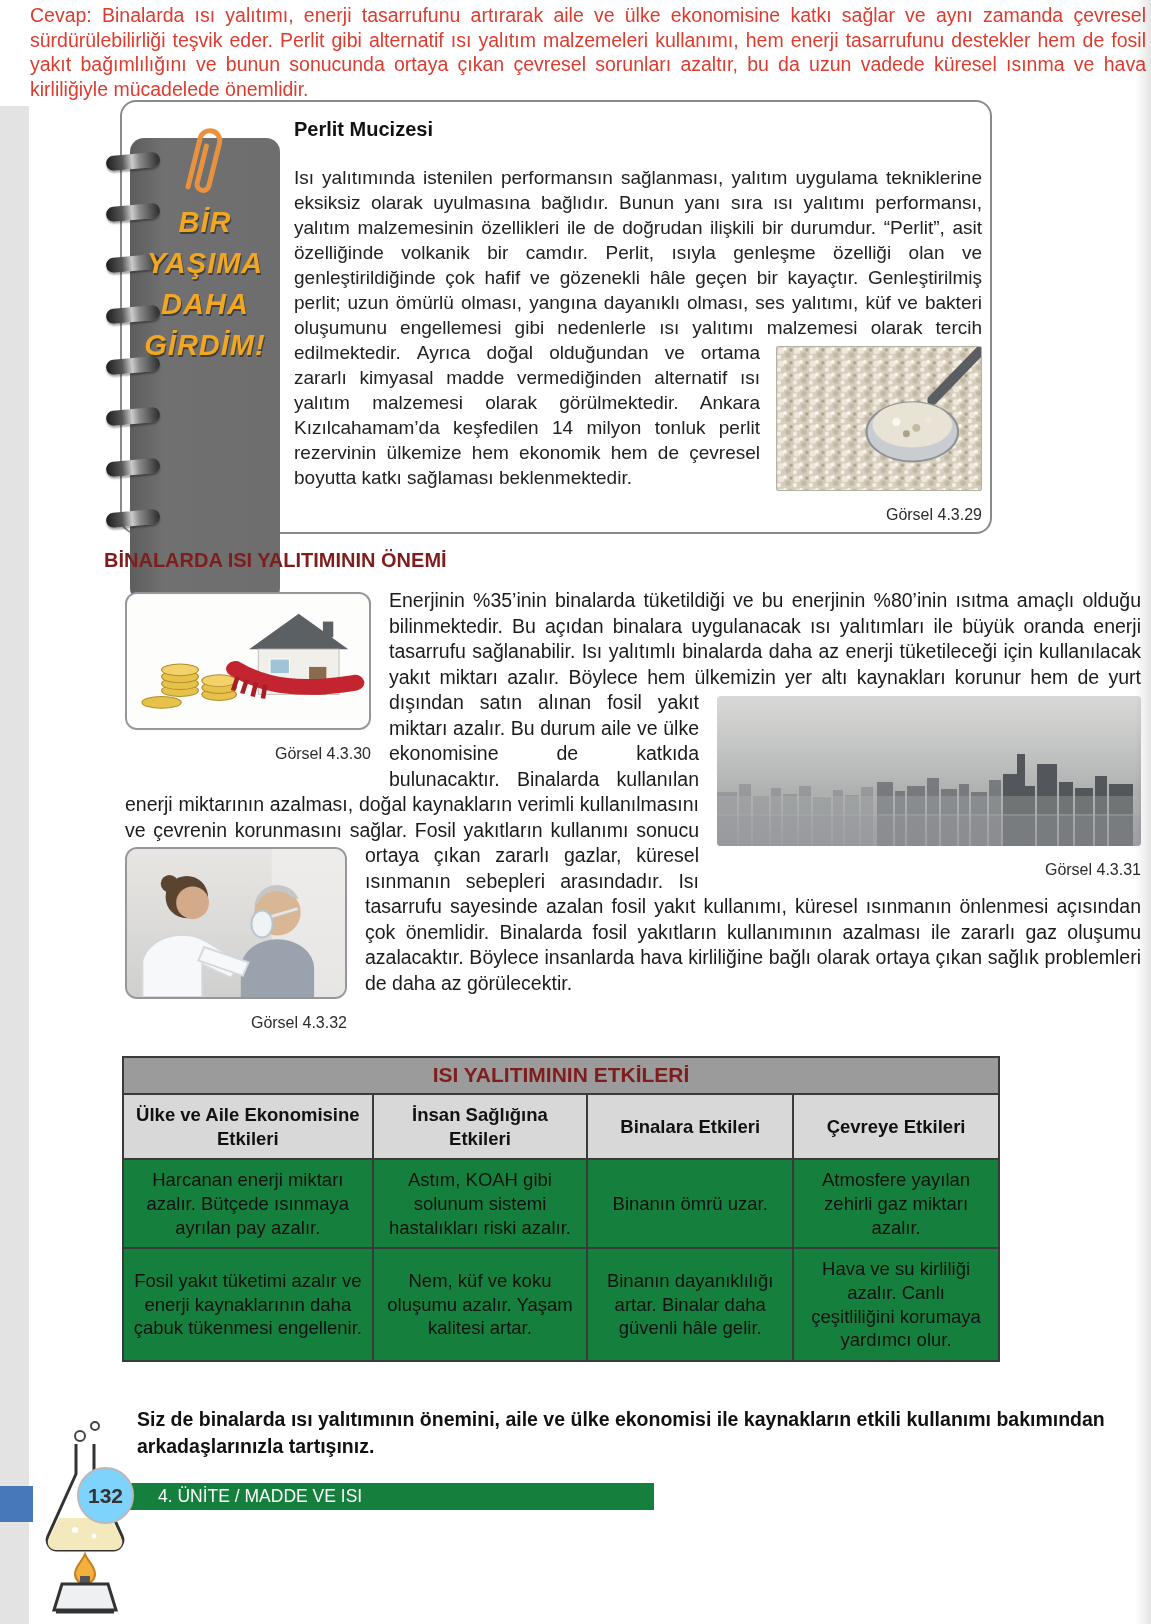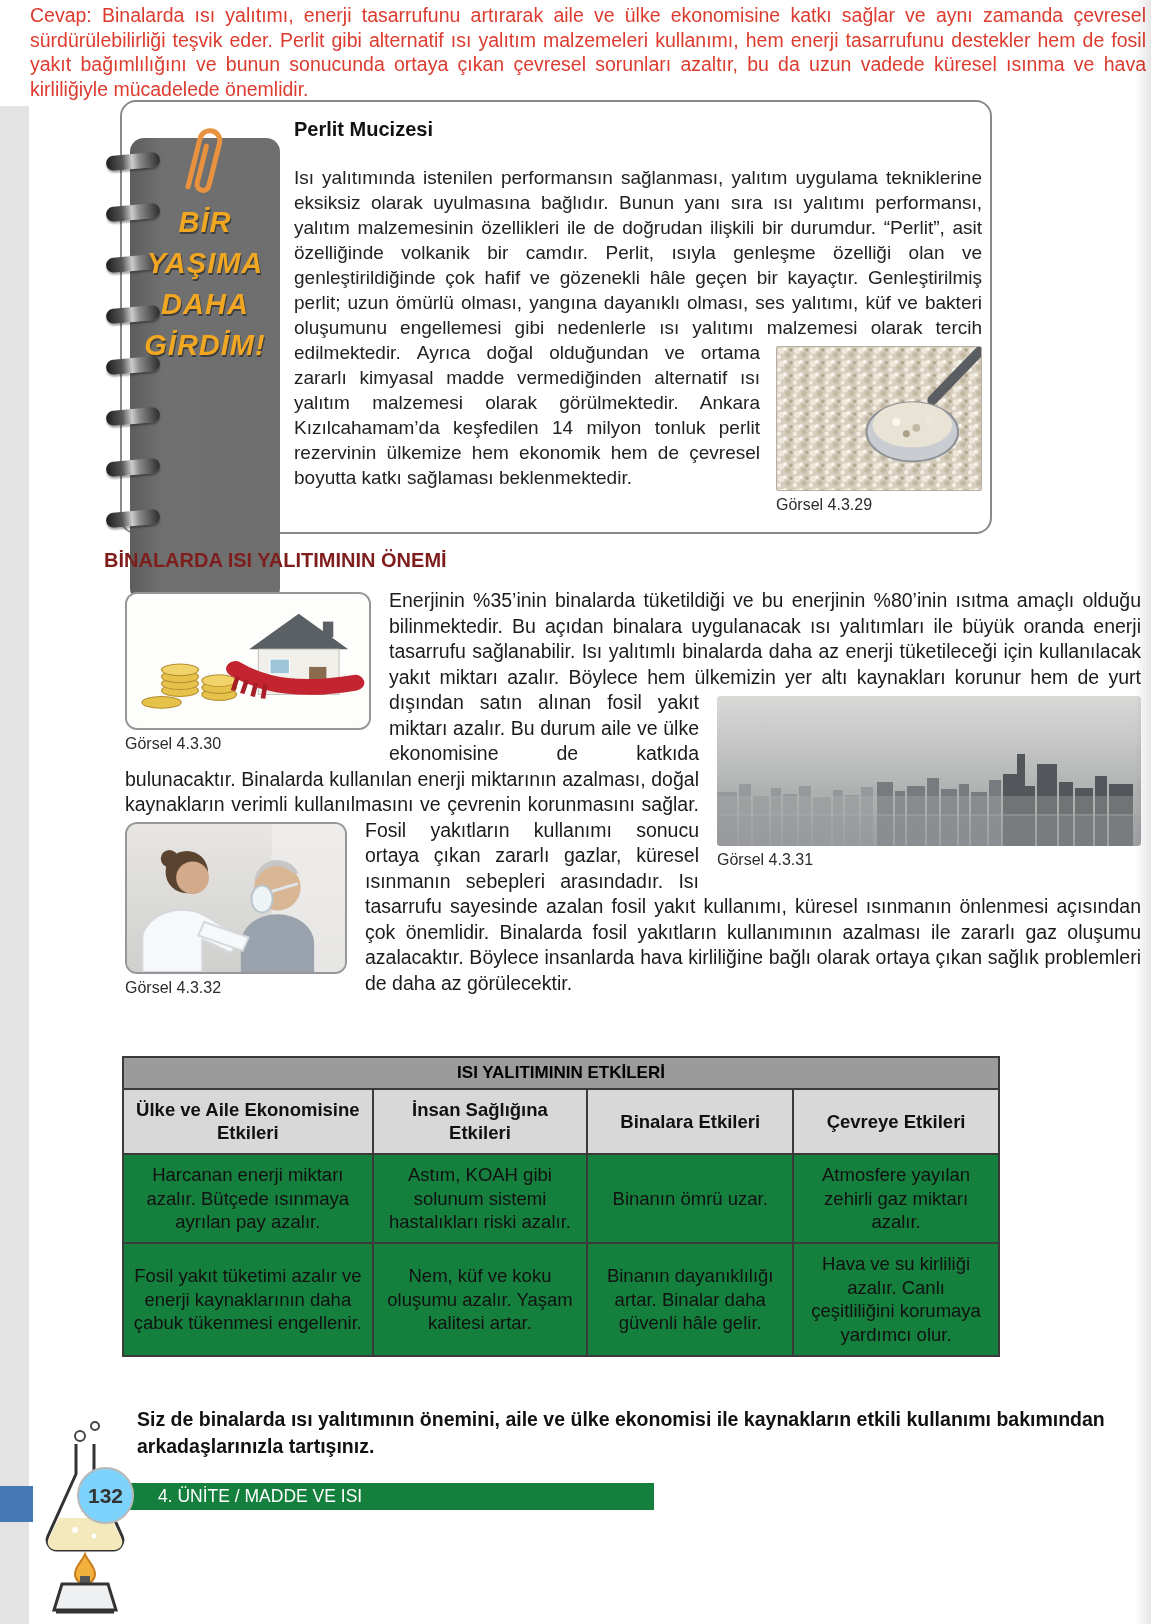--- a/index.html
+++ b/index.html
@@ -30,38 +30,38 @@
   .paperclip{position:absolute;left:52px;top:-14px;width:44px;height:80px;transform:rotate(14deg);z-index:4;}
 
   .note-content{position:absolute;left:172px;top:12px;width:688px;height:408px;}
   .note-title{font-size:20px;font-weight:bold;color:#121212;margin:4px 0 24px 0;}
   .note-body{font-size:19px;line-height:25px;text-align:justify;color:#222;}
   .perlit-fig{float:right;width:206px;margin:6px 0 0 16px;}
   .perlit-fig .photo{height:145px;border:1px solid #b5b0a6;border-radius:2px;}
 
   .photo{display:block;overflow:hidden;background:#ddd;}
   .photo svg{display:block;width:100%;height:100%;}
-  .caption{font-size:16px;color:#2b2b2b;text-align:left;margin-top:4px;line-height:20px;}
+  .caption{font-size:16px;color:#2b2b2b;text-align:right;margin-top:14px;line-height:20px;}
 
   
   .section-heading{position:absolute;left:104px;top:549px;font-size:20px;font-weight:bold;color:#7f1d1d;z-index:2;}
   .main-flow{position:absolute;left:125px;top:588px;width:1016px;font-size:19.5px;line-height:25.5px;
         text-align:justify;color:#1b1b1b;z-index:1;}
   .fig-left{float:left;margin:4px 18px 6px 0;}
   .fig-right{float:right;margin:6px 0 8px 18px;}
   .fig30{width:246px;} .fig30 .photo{height:138px;border:2px solid #97979b;border-radius:12px;}
   .fig31{width:424px;} .fig31 .photo{height:150px;border-radius:4px;}
   .fig32{width:222px;} .fig32 .photo{height:152px;border:2px solid #97979b;border-radius:12px;}
 
   
   table.effects{position:absolute;left:122px;top:1056px;width:878px;border-collapse:collapse;
         table-layout:fixed;font-size:18.5px;color:#111;z-index:1;}
   .effects th,.effects td{border:2px solid #3a3a3a;text-align:center;vertical-align:middle;
         padding:8px 9px;line-height:1.28;}
-  .effects .title-cell{background:#9b9b9b;color:#000000;font-size:17px;font-weight:bold;padding:4px;}
+  .effects .title-cell{background:#9b9b9b;color:#7f1d1d;font-size:21px;font-weight:bold;padding:4px;}
   .effects thead th{background:#d8d8d8;font-weight:bold;}
   .effects tbody td{background:#15803d;}
 
   .discussion{position:absolute;left:137px;top:1406px;width:1004px;font-size:19.5px;font-weight:bold;
         line-height:27px;color:#111;z-index:1;}
 
   
   .footer-bar{position:absolute;left:130px;top:1483px;width:524px;height:27px;background:#15803d;
         color:#fff;font-size:17.5px;display:flex;align-items:center;padding-left:28px;z-index:3;}
   .page-circle{position:absolute;left:77px;top:1467px;width:57px;height:57px;border-radius:50%;

